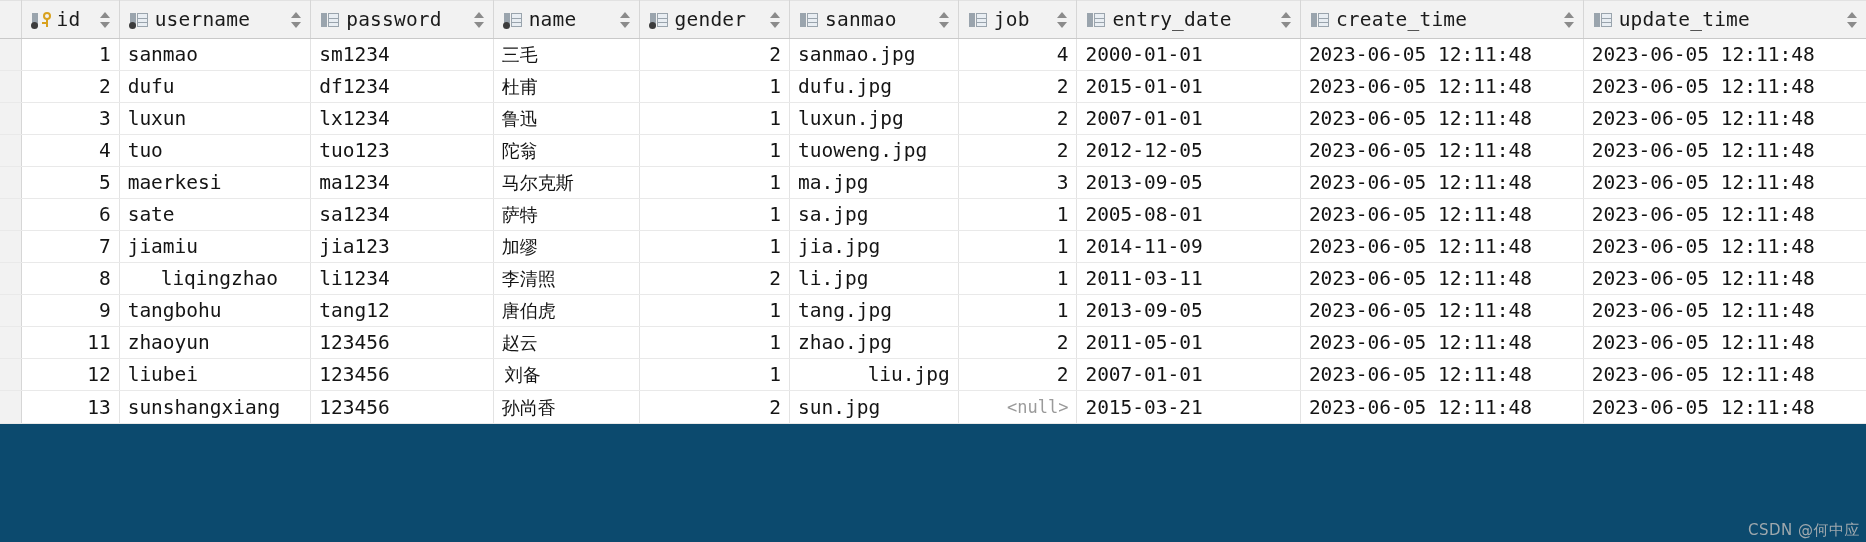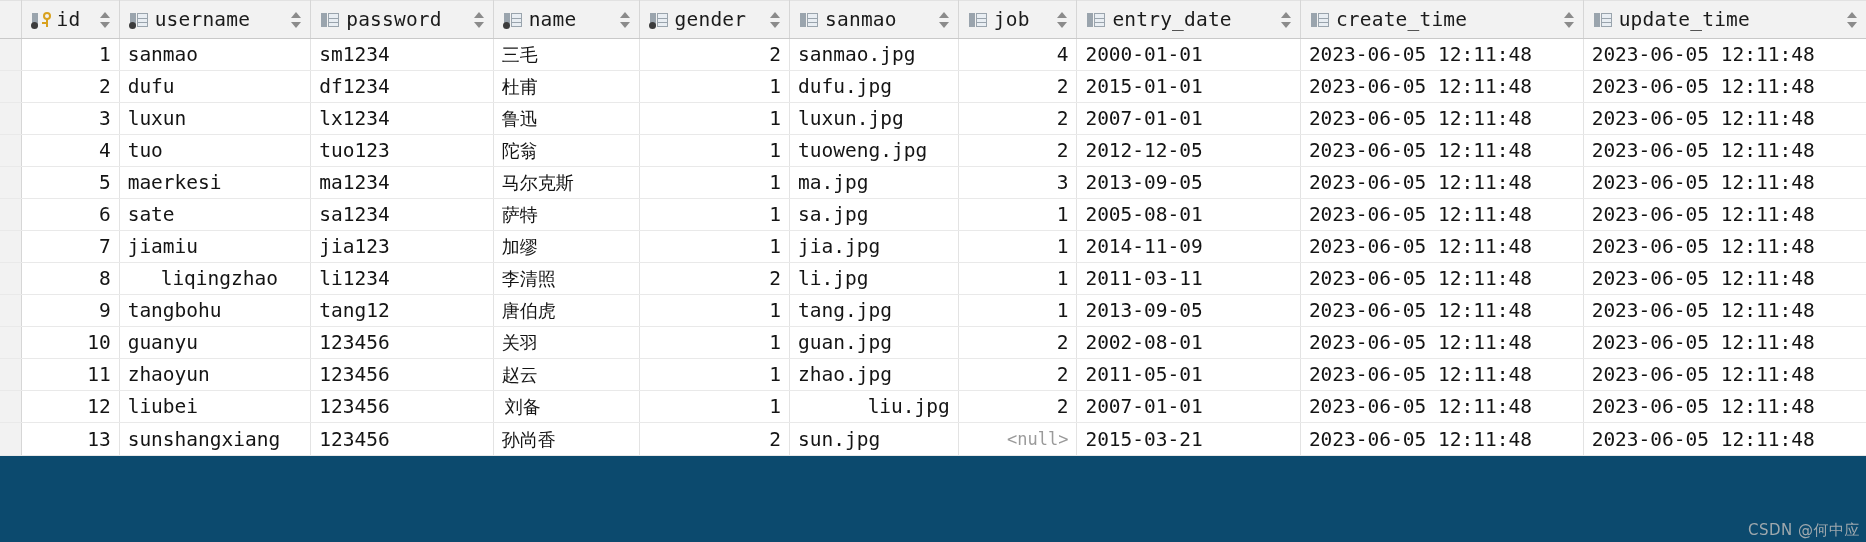--- a/index.html
+++ b/index.html
@@ -502,33 +502,20 @@
           <td class="cjk txt" style="width: 128px;">唐伯虎</td>
           <td class="num" style="width: 132px;">1</td>
           <td class="txt" style="width: 148px;">tang.jpg</td>
           <td class="num" style="width: 104px;">1</td>
           <td class="txt" style="width: 196px;">2013-09-05</td>
           <td class="txt" style="width: 248px;">2023-06-05 12:11:48</td>
           <td class="txt" style="width: 248px;">2023-06-05 12:11:48</td>
         </tr>
         <tr>
           <td class="gutter-col"></td>
-          <td class="num idcell" style="width: 86px;">10</td>
-          <td class="txt" style="width: 168px;">guanyu</td>
-          <td class="txt" style="width: 160px;">123456</td>
-          <td class="cjk txt" style="width: 128px;">关羽</td>
-          <td class="num" style="width: 132px;">1</td>
-          <td class="txt" style="width: 148px;">guan.jpg</td>
-          <td class="num" style="width: 104px;">2</td>
-          <td class="txt" style="width: 196px;">2002-08-01</td>
-          <td class="txt" style="width: 248px;">2023-06-05 12:11:48</td>
-          <td class="txt" style="width: 248px;">2023-06-05 12:11:48</td>
-        </tr>
-        <tr>
-          <td class="gutter-col"></td>
           <td class="num idcell" style="width: 86px;">11</td>
           <td class="txt" style="width: 168px;">zhaoyun</td>
           <td class="txt" style="width: 160px;">123456</td>
           <td class="cjk txt" style="width: 128px;">赵云</td>
           <td class="num" style="width: 132px;">1</td>
           <td class="txt" style="width: 148px;">zhao.jpg</td>
           <td class="num" style="width: 104px;">2</td>
           <td class="txt" style="width: 196px;">2011-05-01</td>
           <td class="txt" style="width: 248px;">2023-06-05 12:11:48</td>
           <td class="txt" style="width: 248px;">2023-06-05 12:11:48</td>

